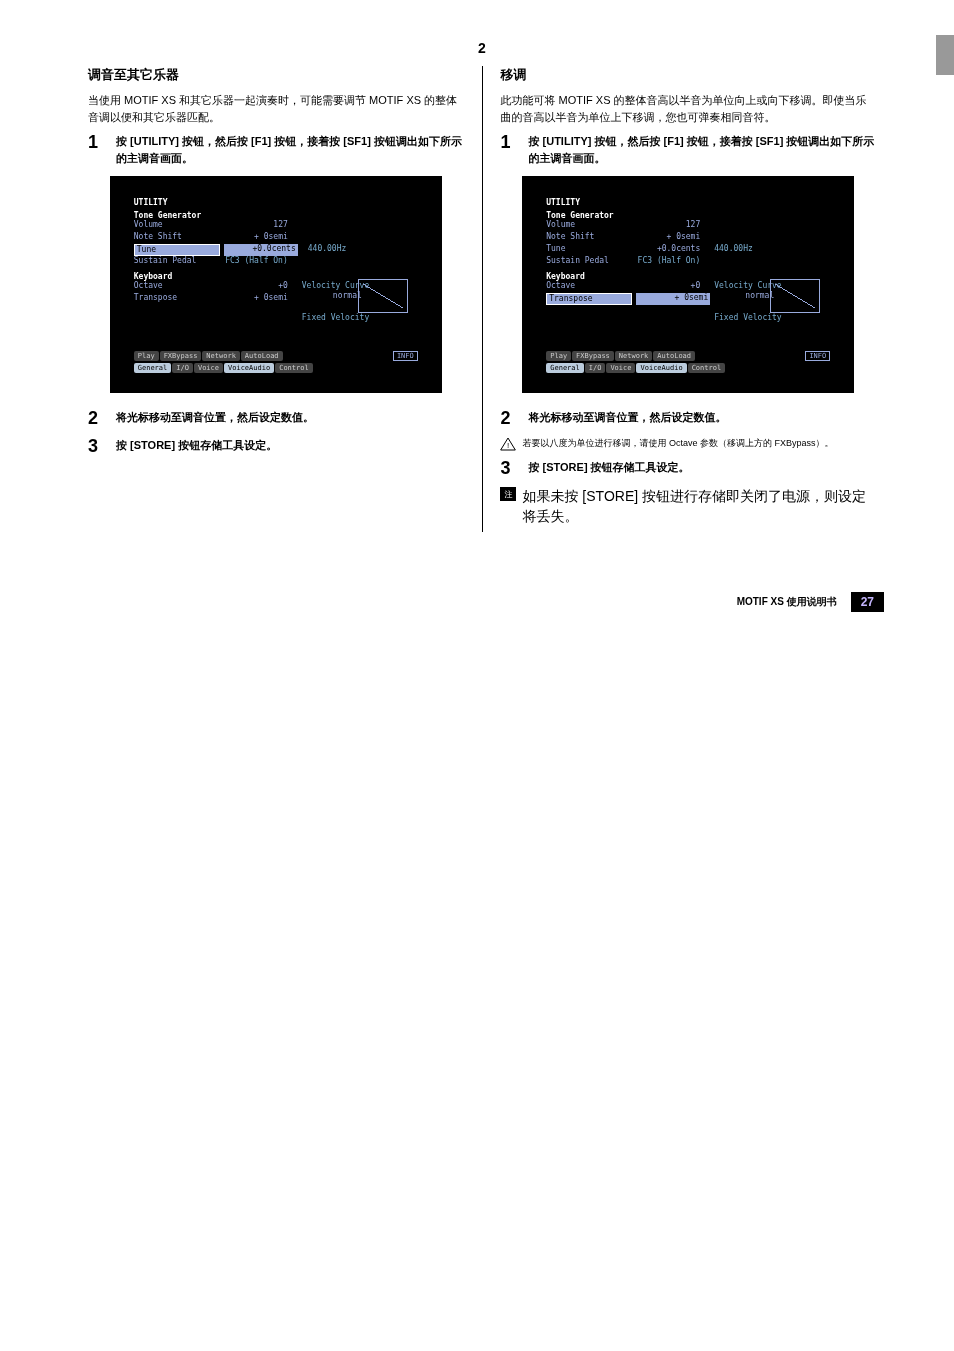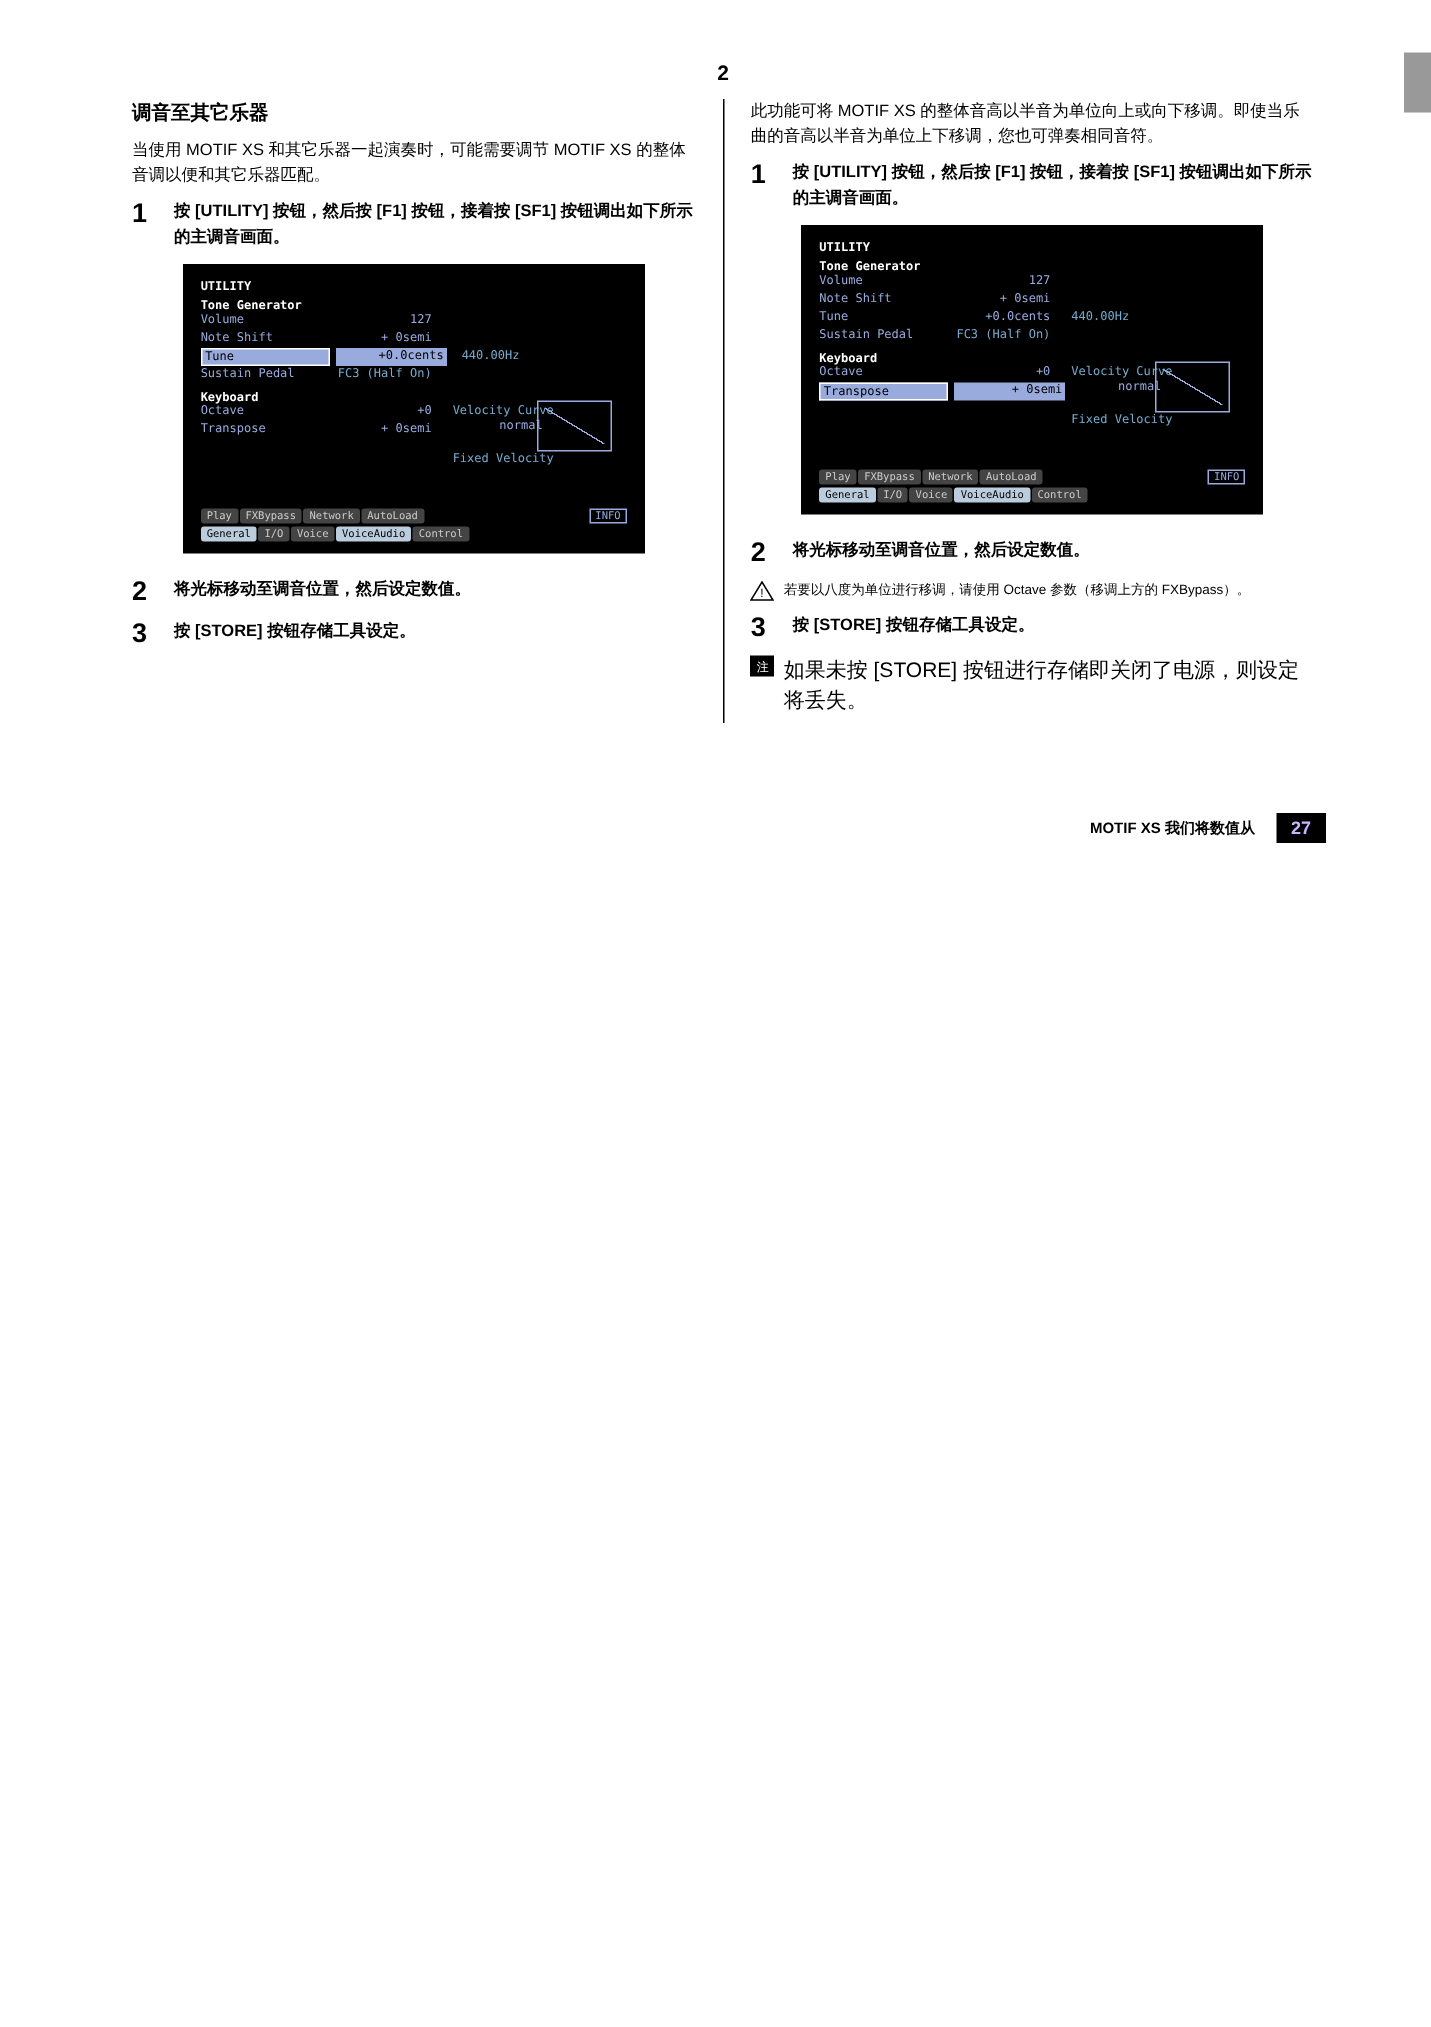--- a/index.html
+++ b/index.html
@@ -60,21 +60,21 @@
   flex: 1;
 }
 .bold { font-weight: bold; }
 .lcd {
   background: #000;
   color: #9ad;
   font-family: monospace;
   font-size: 8px;
   width: 300px;
   margin: 10px auto 16px;
-  padding: 4px;
+  padding: 16px;
   position: relative;
 }
 .lcd-body { padding: 6px 8px 4px; }
 .lcd-header {
   color: #fff;
   font-weight: bold;
   margin-bottom: 2px;
 }
 .lcd-sect { color:#fff; margin-top:4px;font-weight:bold; }
 .lcd-row { display:flex; height:12px; gap:4px; }
@@ -204,20 +204,21 @@
 
       <div class="step">
         <div class="step-num">3</div>
         <div class="step-body bold">按 [STORE] 按钮存储工具设定。</div>
       </div>
     </div>
 
     <div class="divider"></div>
 
     <div class="col">
+      <div class="bold" style="font-size:13px; margin-bottom:8px;">移调</div>
       <div class="intro">此功能可将 MOTIF XS 的整体音高以半音为单位向上或向下移调。即使当乐曲的音高以半音为单位上下移调，您也可弹奏相同音符。</div>
 
       <div class="step">
         <div class="step-num">1</div>
         <div class="step-body bold">按 [UTILITY] 按钮，然后按 [F1] 按钮，接着按 [SF1] 按钮调出如下所示的主调音画面。</div>
       </div>
 
       <div class="lcd">
         <div class="lcd-body">
           <div class="lcd-header">UTILITY</div>
@@ -303,16 +304,16 @@
 
       <div class="note-row">
         <div class="note-label">注</div>
         <div style="font-size:14px; line-height:1.4;">如果未按 [STORE] 按钮进行存储即关闭了电源，则设定将丢失。</div>
       </div>
     </div>
 
   </div>
 
   <div class="footer">
-    <span class="footer-title">MOTIF XS 我们将数值从</span>
+    <span class="footer-title">MOTIF XS 使用说明书</span>
     <span class="page-num">27</span>
   </div>
 </div>
 
 </body></html>

